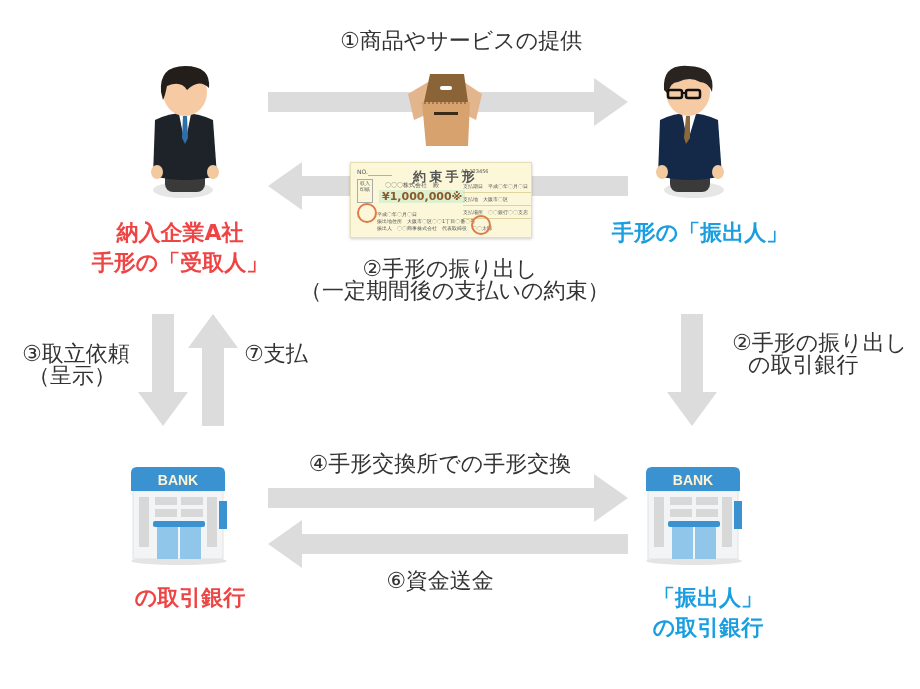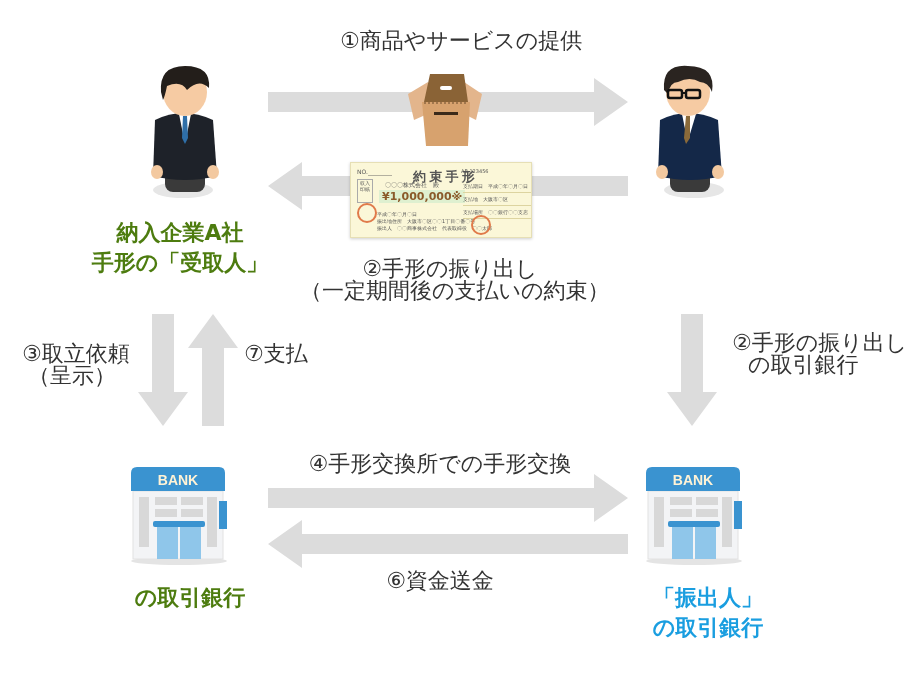--- a/index.html
+++ b/index.html
@@ -2,21 +2,21 @@
 <html><head>
 <meta charset="utf-8">
 <style>
   html, body { margin: 0; padding: 0; background: #ffffff; }
   body { width: 920px; height: 689px; position: relative; overflow: hidden;
          font-family: "DejaVu Sans", "Liberation Sans", sans-serif; }
   .abs { position: absolute; }
   .label { color: #333333; font-size: 22px; line-height: 22px; white-space: nowrap; text-align: center; }
   .label-left { text-align: left; }
   .party { font-size: 22px; font-weight: bold; line-height: 30px; text-align: center; white-space: nowrap; }
-  .green { color: #4d7c0f; }
+  .green { color: #ef4444; }
   .blue { color: #1a9ee0; }
   svg.arrow { position: absolute; overflow: visible; }
   svg.arrow path { fill: #dcdcdc; }
   .note { position: absolute; background: #fbf7d8; border: 1px solid #e6dfb5; box-shadow: 0 1px 3px rgba(0,0,0,0.2);
           font-size: 6px; color: #555; }
   .note .title { position: absolute; left: 32px; top: 5px; font-size: 13px; font-weight: bold; font-family: Liberation Serif, serif; }
   .note .no { position: absolute; left: 6px; top: 5px; font-size: 6px; }
   .note .serial { position: absolute; left: 114px; top: 5px; font-size: 5px; }
   .note .addressee { position: absolute; left: 34px; top: 18px; font-size: 6px; }
   .note .amount { position: absolute; left: 28px; top: 27px; background: #dff0d0; padding: 0 3px; font-size: 11px; font-weight: bold; color: #8a5a2a; }
@@ -131,20 +131,21 @@
   <rect x="18" y="30" width="14" height="8" rx="2" fill="none" stroke="#111" stroke-width="2.5"></rect>
   <rect x="36" y="30" width="14" height="8" rx="2" fill="none" stroke="#111" stroke-width="2.5"></rect>
   <line x1="32" y1="33" x2="36" y2="33" stroke="#111" stroke-width="2"></line>
 </svg>
 
 <div class="abs party green" style="left:60px;top:218px;width:240px;">
   <div>納入企業A社</div>
   <div>手形の「受取人」</div>
 </div>
 <div class="abs party blue" style="left:580px;top:218px;width:240px;">
+  <div>手形の「振出人」</div>
 </div>
 
 <svg class="abs" style="left:125px;top:465px;" width="110" height="100" viewBox="0 0 110 100">
   <ellipse cx="54" cy="96" rx="48" ry="4" fill="#e4e4e4"></ellipse>
   <rect x="8" y="26" width="90" height="68" fill="#f3f4f6" stroke="#e2e2e2"></rect>
   <path d="M6,8 Q6,2 12,2 H94 Q100,2 100,8 V26 H6 Z" fill="#3a93d0"></path>
   <text x="53" y="20" text-anchor="middle" font-family="Liberation Sans, sans-serif" font-weight="bold" font-size="14" fill="#fff3d6" class="bank-text">BANK</text>
   <rect x="14" y="32" width="10" height="50" fill="#d8d8d8"></rect>
   <rect x="82" y="32" width="10" height="50" fill="#d8d8d8"></rect>
   <rect x="30" y="32" width="22" height="8" fill="#d8d8d8"></rect>

